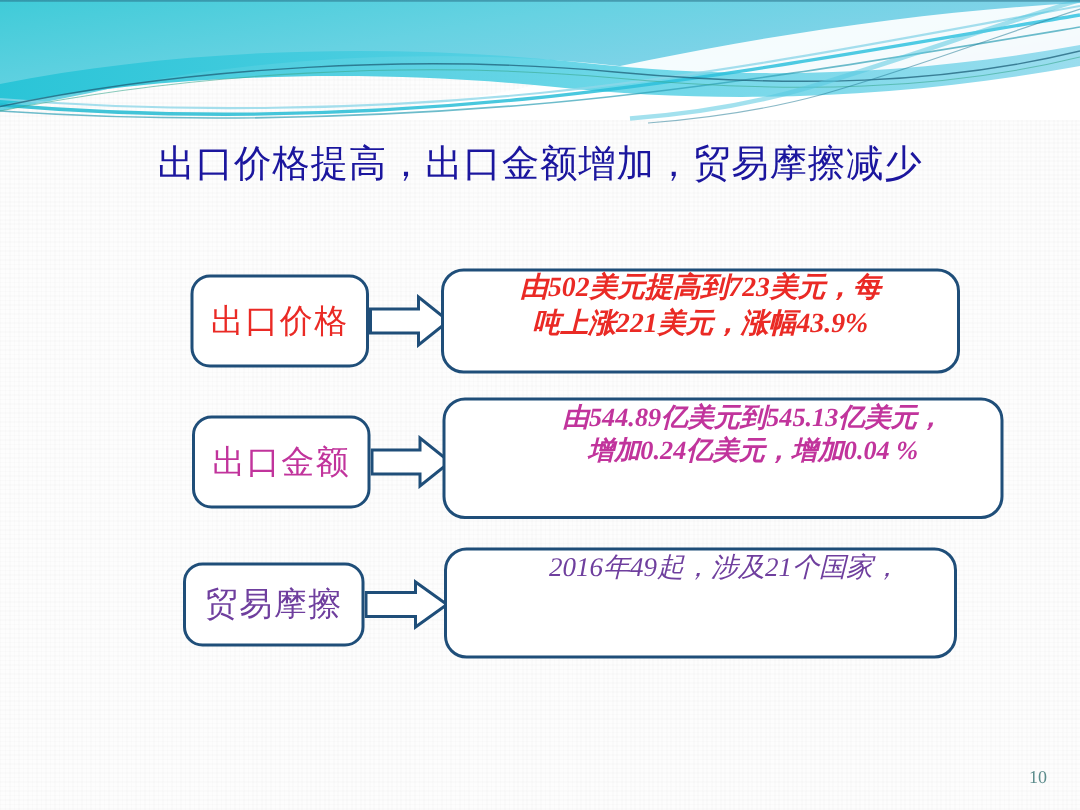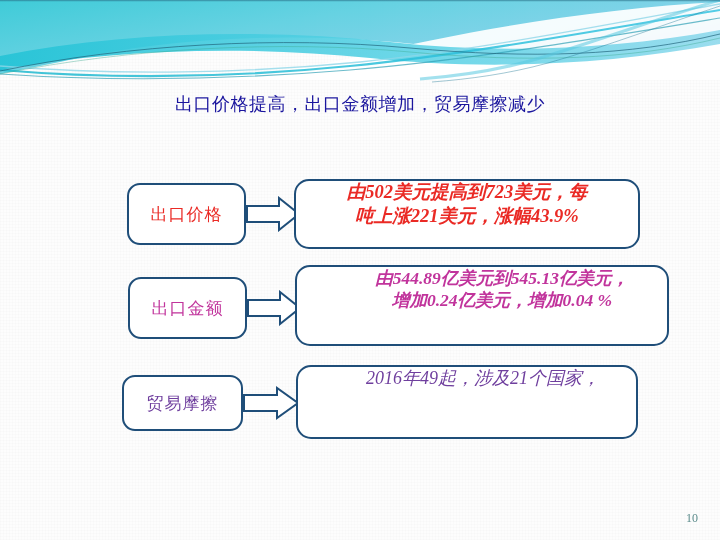--- a/index.html
+++ b/index.html
@@ -34,21 +34,21 @@
   }
   #banner svg { display: block; }
 
   
   #slide-title {
     position: absolute;
     top: 92px;
     left: 0;
     width: 720px;
     text-align: center;
-    font-size: 18px;
+    font-size: 25px;
     letter-spacing: 0.5px;
     color: #1b169e;
     font-family: "Liberation Serif", "DejaVu Serif", serif;
     white-space: nowrap;
   }
 
   
   .row {
     position: absolute;
     left: 0;
@@ -61,21 +61,21 @@
 
   .label-box {
     position: absolute;
     box-sizing: border-box;
     border: 2px solid #1f4e79;
     border-radius: 13px;
     background: #ffffff;
     display: flex;
     align-items: center;
     justify-content: center;
-    font-size: 17px;
+    font-size: 22px;
     letter-spacing: 1px;
     white-space: nowrap;
   }
 
   .content-box {
     position: absolute;
     box-sizing: border-box;
     border: 2px solid #1f4e79;
     border-radius: 15px;
     background: #ffffff;

